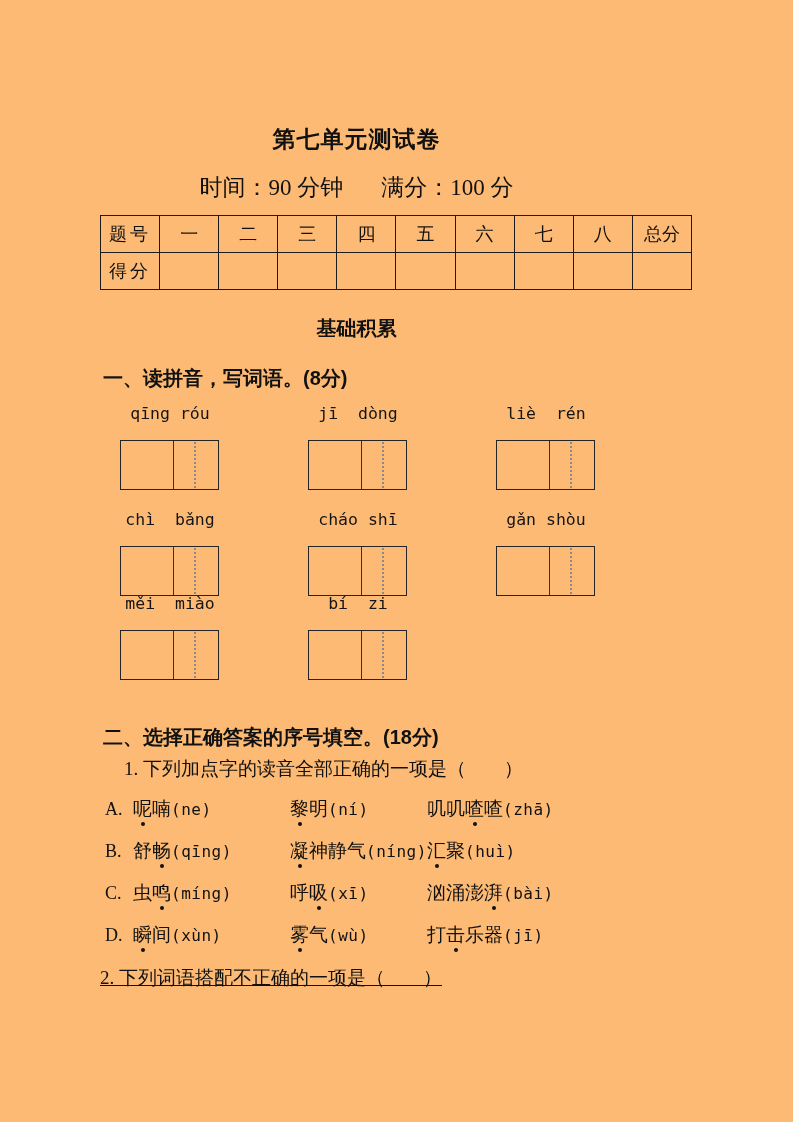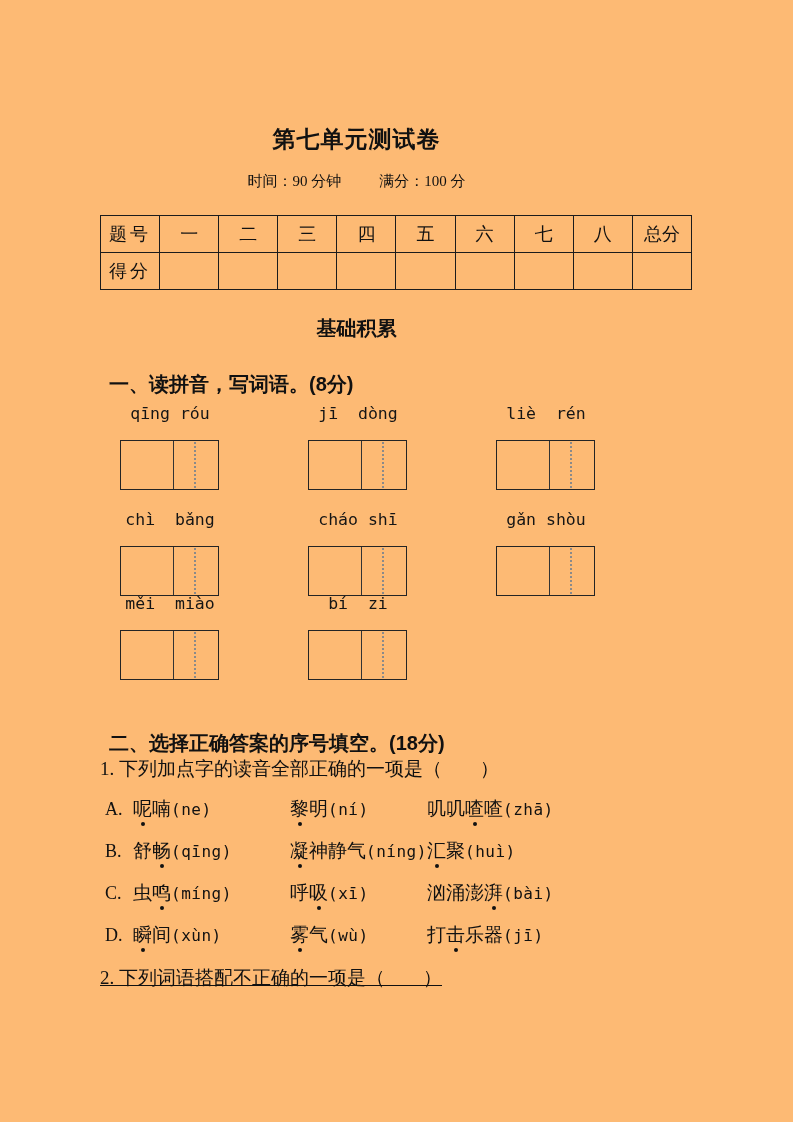--- a/index.html
+++ b/index.html
@@ -15,21 +15,21 @@
   
   .title {
     position: absolute; top: 124px; left: 0; width: 713px;
     text-align: center;
     font-family: "Liberation Sans", sans-serif;
     font-size: 23px; font-weight: 700; letter-spacing: 1px;
     margin: 0;
   }
   .subtitle {
     position: absolute; top: 172px; left: 0; width: 713px;
-    text-align: center; font-size: 15px;
+    text-align: center; font-size: 23px;
   }
   .subtitle span { display: inline-block; }
   .subtitle .gap { width: 38px; }
   
   .score-table {
     position: absolute; top: 215px; left: 100px;
     border-collapse: collapse; table-layout: fixed;
     width: 592px;
   }
   .score-table td {
@@ -41,21 +41,21 @@
   
   .section-heading {
     position: absolute; top: 315px; left: 0; width: 713px;
     text-align: center;
     font-family: "Liberation Sans", sans-serif;
     font-size: 20px; font-weight: 700; margin: 0;
   }
   .q-heading {
     position: absolute; left: 95px;
     font-family: "Liberation Sans", sans-serif;
-    font-size: 20px; font-weight: 700; margin: 14px;
+    font-size: 20px; font-weight: 700; margin: 8px;
   }
   .q1-heading { top: 357px; }
   .q2-heading { top: 716px; }
   
   .py-row { position: absolute; left: 0; width: 793px; height: 90px; padding-left: 40px; }
   .py-row-0 { top: 404px; }
   .py-row-1 { top: 510px; }
   .py-row-2 { top: 594px; }
   .py-item { position: absolute; width: 100px; }
   .py-col-0 { left: 120px; }
@@ -74,21 +74,21 @@
   .py-box::before {       
     content: ""; position: absolute; top: 0; bottom: 0; left: 52px;
     border-left: 1.6px solid #333;
   }
   .py-box::after {        
     content: ""; position: absolute; top: 1px; bottom: 1px; left: 73px;
     border-left: 2px dotted #8a8a8a;
   }
   
   .sub-q { position: absolute; left: 100px; font-size: 19px; }
-  .sub-q-1 { top: 756px; }
+  .sub-q-1 { top: 756px; margin-left: 24px; }
   .sub-q-2 { top: 965px; text-decoration: underline; }
   .option-list { position: absolute; top: 796px; left: 105px; width: 620px; }
   .opt-row {
     display: grid;
     grid-template-columns: 28px 157px 137px auto;
     align-items: baseline;
     height: 42px; line-height: 26px;
   }
   .opt-label { font-size: 18px; }
   .opt-word { font-size: 19px; white-space: nowrap; }

